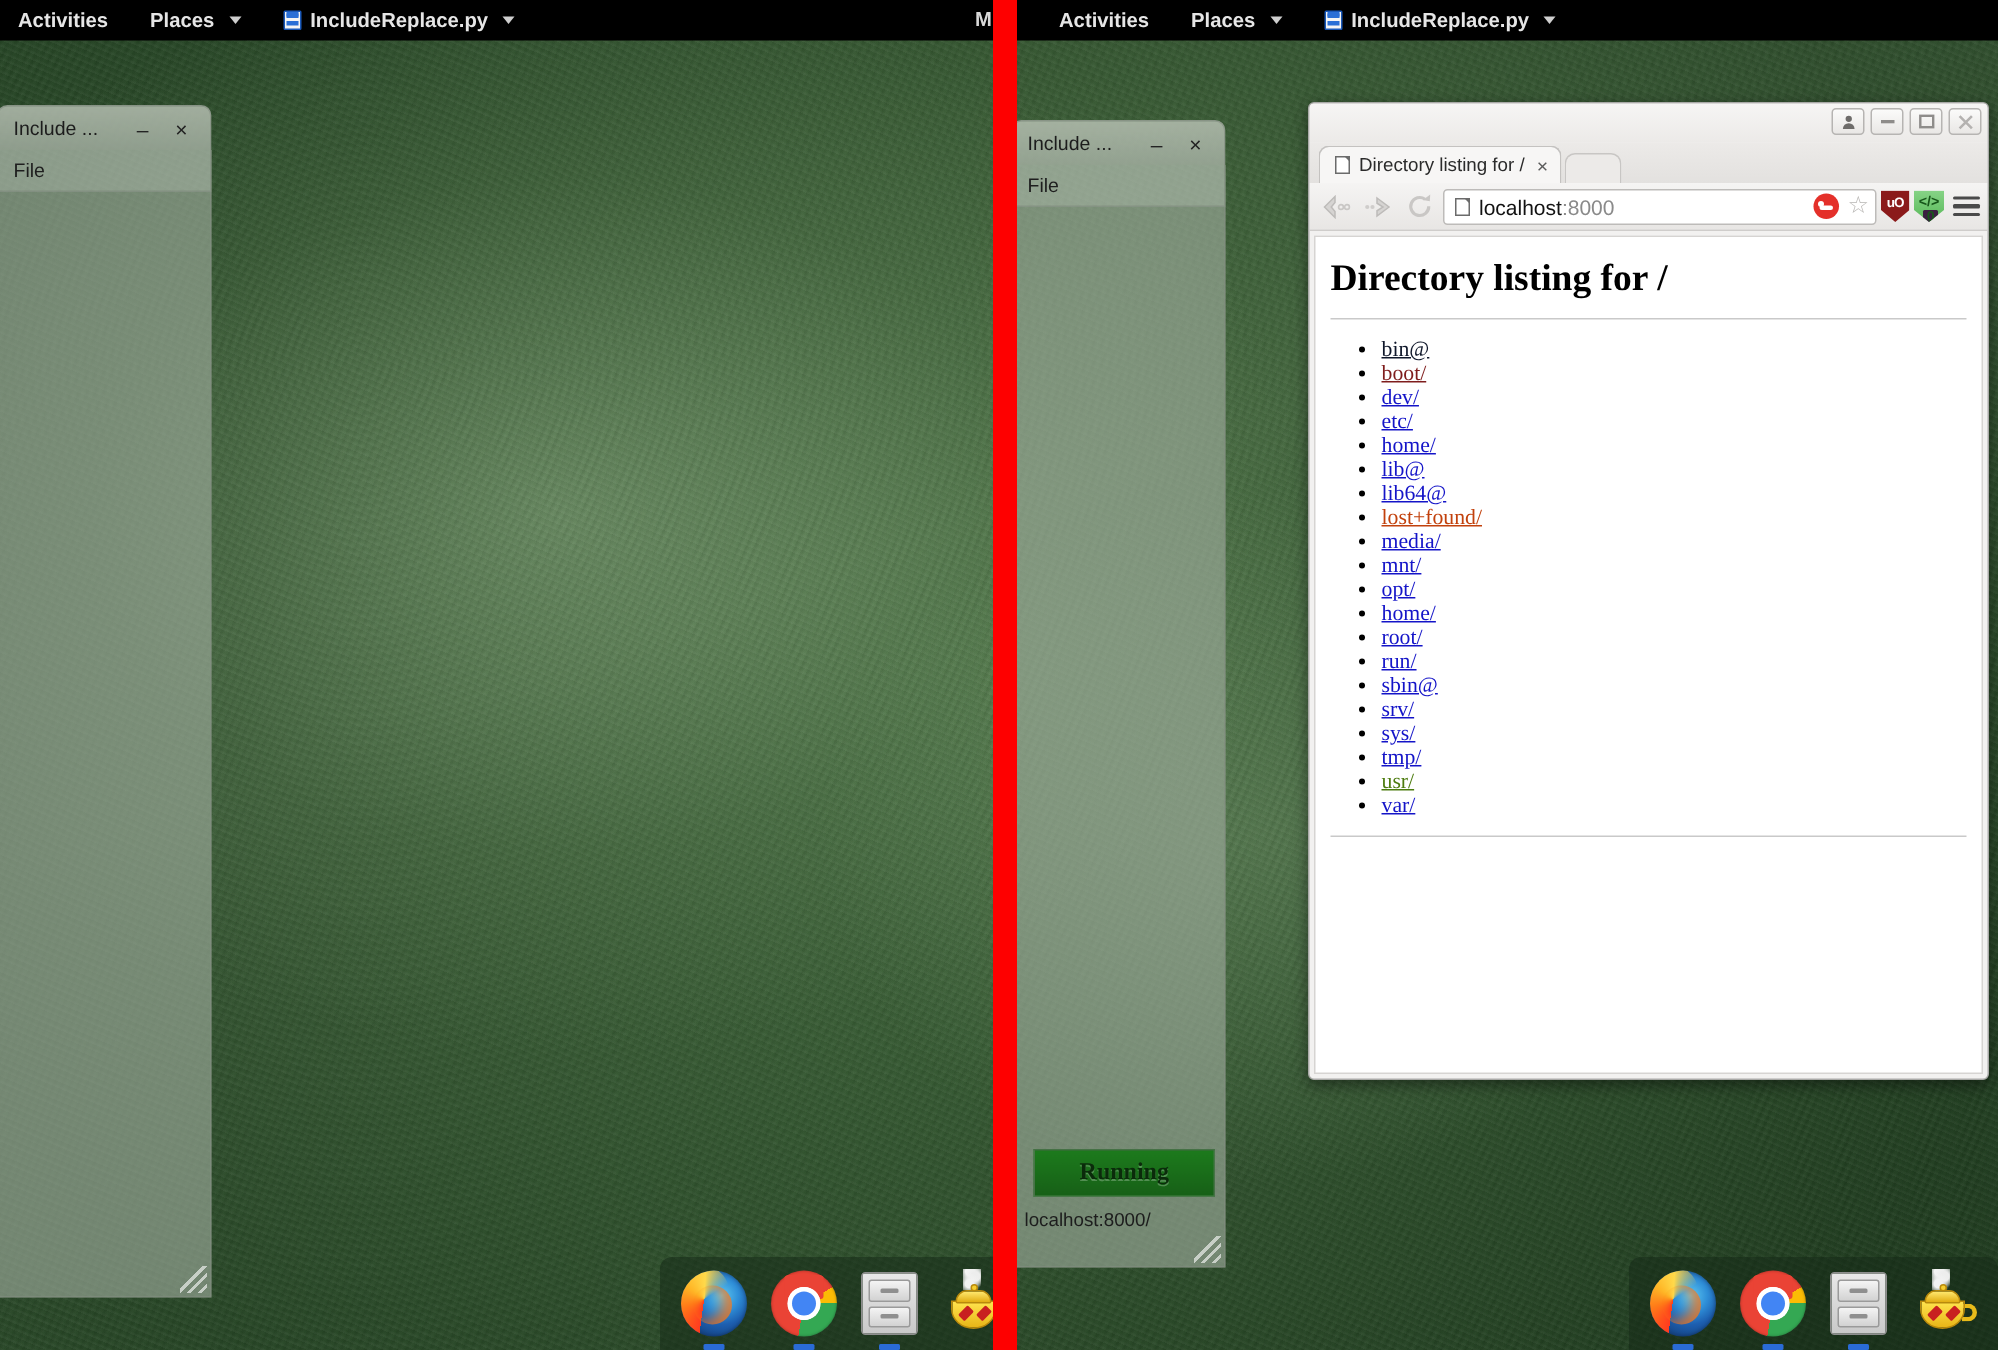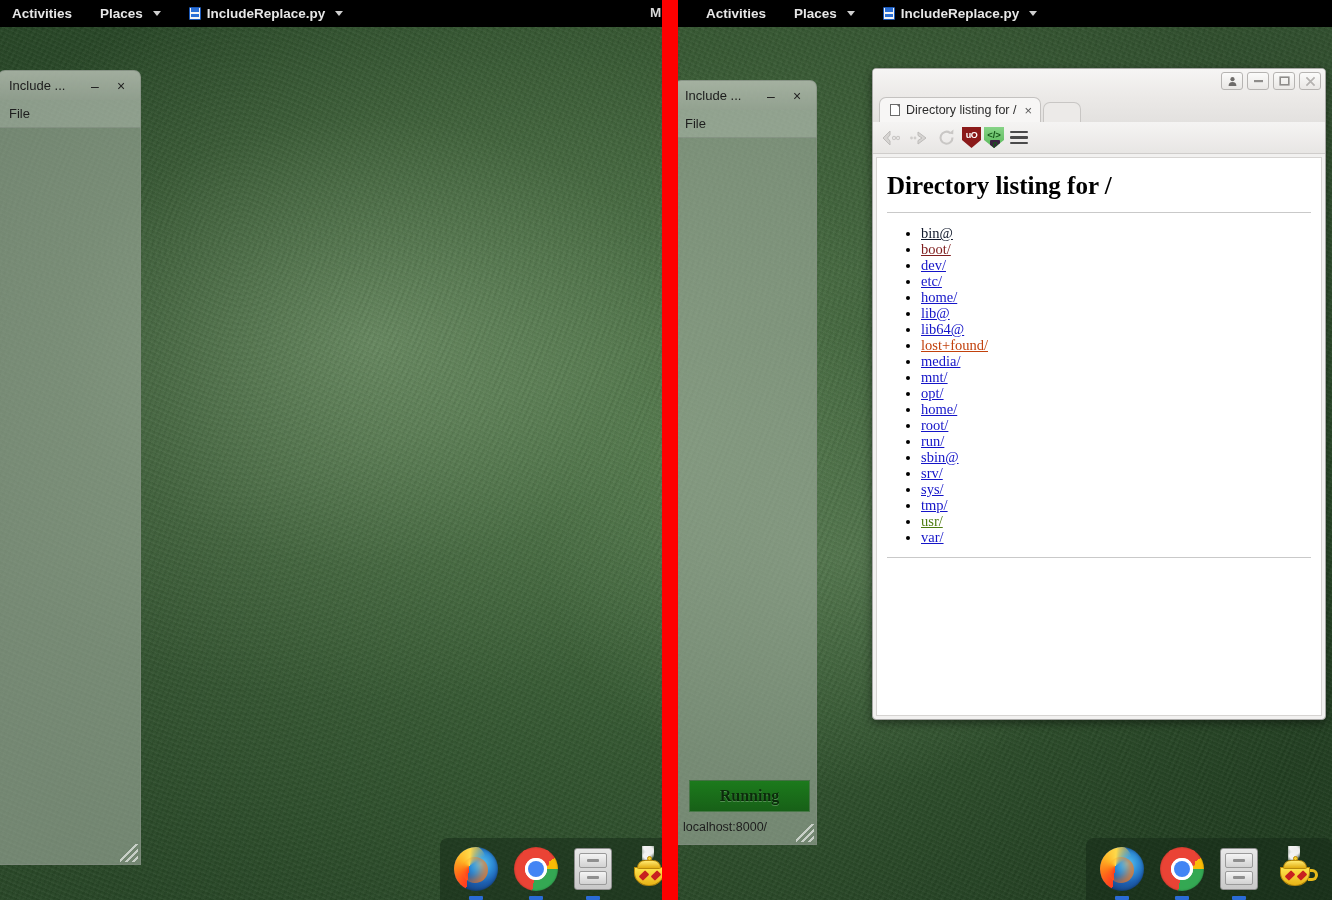--- a/index.html
+++ b/index.html
@@ -372,21 +372,21 @@
       <div class="tk-title">
         <span class="ttl">Include ...</span>
         <span class="tk-btn">–</span>
         <span class="tk-btn">×</span>
       </div>
       <div class="tk-menubar">
         <span>File</span>
       </div>
       <div class="tk-body" style="height:calc(100% - 58px); display:flex; flex-direction:column; justify-content:flex-end;">
         <div class="tk-status-btn" style="background: linear-gradient(rgb(28, 122, 28), rgb(23, 96, 23)); margin-left: 14px;">Running</div>
-        <div class="tk-urlline" style="padding-bottom:10px;">localhost:8000/</div>
+        <div class="tk-urlline" style="padding-bottom:24px;">localhost:8000/</div>
         <div class="grip"></div>
       </div>
     </div>
 
     <div class="dock" id="dock-right" style="left:420px; width:246px;">
       <div class="dock-item">
         <div class="i-firefox"></div>
         <span class="dot"></span>
       </div>
       <div class="dock-item">
@@ -472,20 +472,26 @@
           <path d="M9 2 L17 8 L9 14 L9 10.5 L13 8 L9 5.5 Z" fill="#d6d4d2" stroke="#bdbbb9" stroke-width="1"></path>
         </svg>
       </div>
       <div class="nav-btn">
         <svg width="19" height="19" viewBox="0 0 19 19" aria-hidden="true">
           <path d="M15.5 9.5 A6 6 0 1 1 13 4.8" fill="none" stroke="#c9c7c5" stroke-width="2.1"></path>
           <path d="M16.5 1.6 L16.2 6.2 L11.6 5.4 Z" fill="#c9c7c5"></path>
         </svg>
       </div>
 
+      <div class="urlbar">
+        <span class="doc-ico"></span>
+        <span class="url-text"><span class="u-host">localhost</span><span class="u-port">:8000</span></span>
+        <span class="ico-circle-red"></span>
+        <span class="star">☆</span>
+      </div>
 
       <div class="ublock">
         <span>uO</span>
       </div>
       <div class="noscript">
         <span>&lt;/&gt;</span>
         <span class="ns-badge">0</span>
       </div>
       <div class="burger">
           <i></i>

